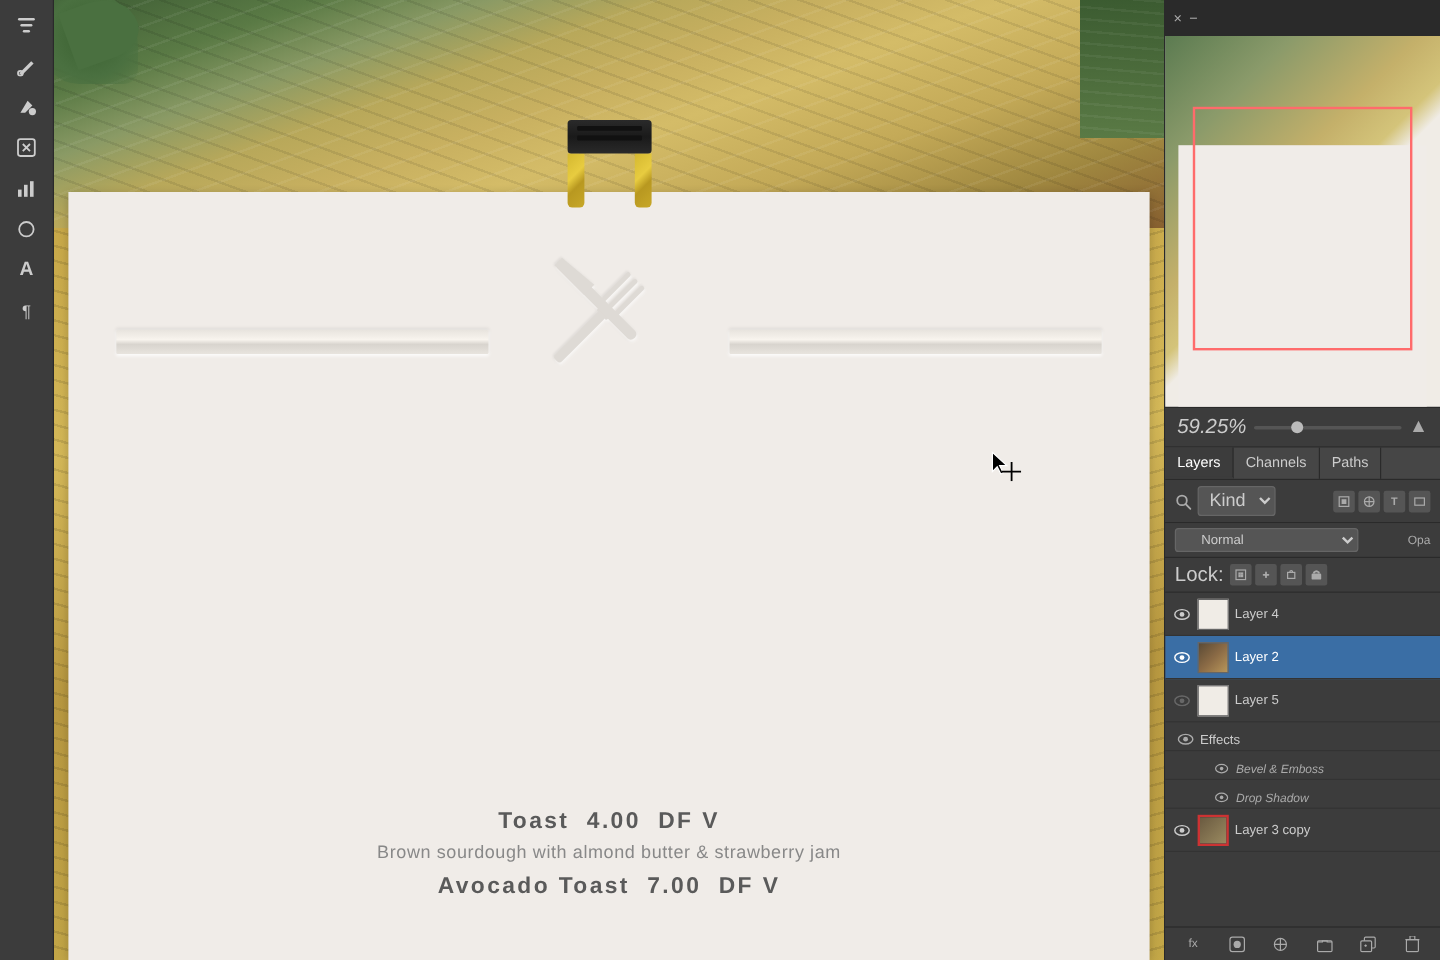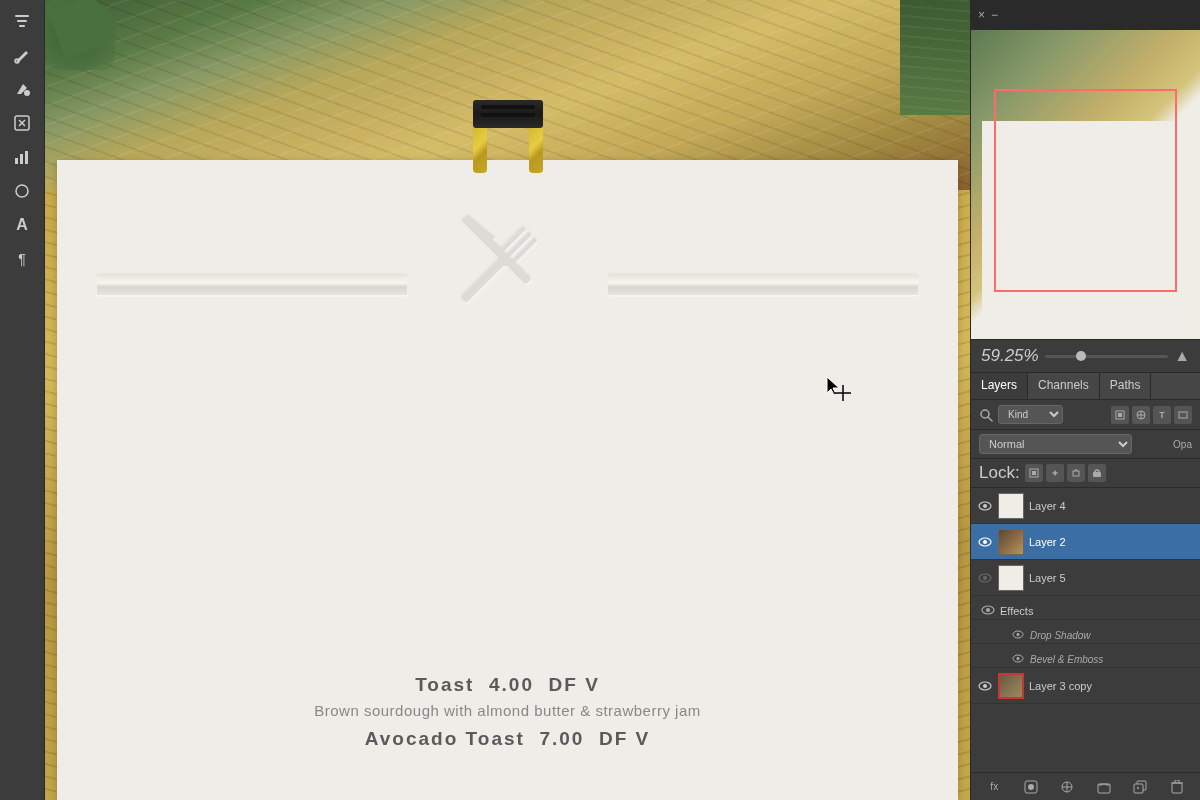--- a/index.html
+++ b/index.html
@@ -140,21 +140,21 @@
       background: #3c3c3c;
       border-bottom: 1px solid #2a2a2a;
     }
 
     .kind-select {
       background: #555;
       color: #ccc;
       border: 1px solid #666;
       border-radius: 3px;
       padding: 2px 5px;
-      font-size: 10px;
+      font-size: 15px;
       width: 65px;
     }
 
     .kind-icons {
       display: flex;
       gap: 3px;
       margin-left: auto;
     }
 
     .kind-icon-btn {
@@ -178,21 +178,21 @@
       gap: 5px;
       background: #3c3c3c;
       border-bottom: 1px solid #2a2a2a;
     }
 
     .blend-select {
       background: #555;
       color: #ccc;
       border: 1px solid #666;
       border-radius: 3px;
-      padding: 2px 5px;
+      padding: 2px 17px;
       font-size: 11px;
       flex: 1;
     }
 
     .opacity-label {
       font-size: 10px;
       color: #aaa;
       margin-left: 36px;
     }
 
@@ -652,31 +652,31 @@
         <span class="effect-name" style="font-size:11px; color:#ccc; font-style:normal;">Effects</span>
       </div>
 
       <div class="effects-item">
         <div class="effect-eye">
           <svg width="12" height="9" viewBox="0 0 12 9">
               <ellipse cx="6" cy="4.5" rx="5" ry="3.5" fill="none" stroke="#aaa" stroke-width="1"></ellipse>
               <circle cx="6" cy="4.5" r="1.5" fill="#aaa"></circle>
             </svg>
         </div>
-        <span class="effect-name">Drop Shadow</span>
+        <span class="effect-name">Bevel &amp; Emboss</span>
       </div>
 
       <div class="effects-item">
         <div class="effect-eye">
           <svg width="12" height="9" viewBox="0 0 12 9">
               <ellipse cx="6" cy="4.5" rx="5" ry="3.5" fill="none" stroke="#aaa" stroke-width="1"></ellipse>
               <circle cx="6" cy="4.5" r="1.5" fill="#aaa"></circle>
             </svg>
         </div>
-        <span class="effect-name">Bevel &amp; Emboss</span>
+        <span class="effect-name">Drop Shadow</span>
       </div>
 
       <div class="layer-item">
         <div class="layer-visibility">
           <svg width="14" height="10" viewBox="0 0 14 10">
               <ellipse cx="7" cy="5" rx="6" ry="4" fill="none" stroke="#ccc" stroke-width="1.2"></ellipse>
               <circle cx="7" cy="5" r="2" fill="#ccc"></circle>
             </svg>
         </div>
         <div class="layer-thumb" style="width:26px; height:26px; border:2px solid #cc3333; background:linear-gradient(135deg, #9a8a70, #c4b48a); flex-shrink:0; overflow:hidden;">

